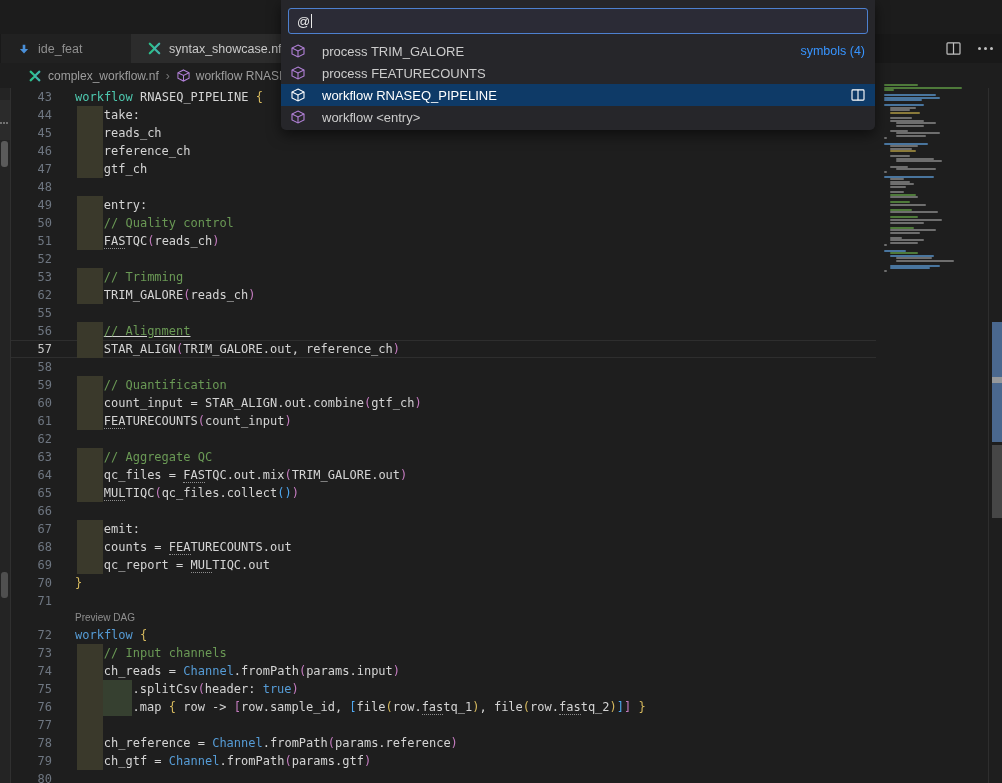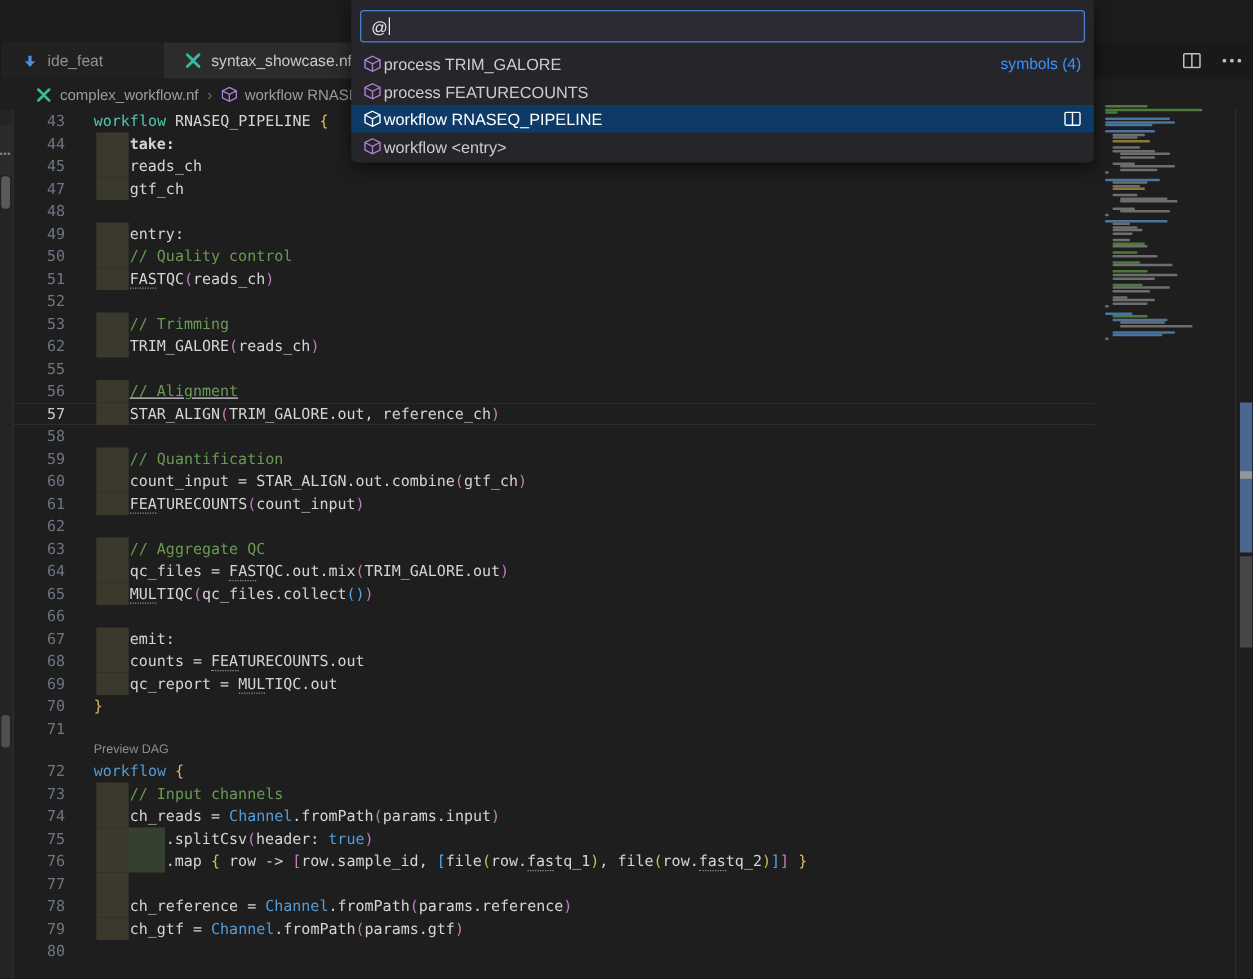--- a/index.html
+++ b/index.html
@@ -51,21 +51,21 @@
   .rail-sliver{position:absolute;left:992px;top:377px;width:10px;height:6px;background:#95989b;}
   .rail-thumb{position:absolute;left:992px;top:445px;width:10px;height:73px;background:#464646;}
   
   .qo{position:absolute;left:281px;top:0;width:594px;background:#26262a;z-index:50;
     box-shadow:0 5px 14px rgba(0,0,0,.55);padding:8px 0 2px 0;border-radius:0 0 5px 5px;}
   .qo-inputwrap{margin:0 7px 6px 7px;height:26px;background:#2b2b36;border:1.5px solid #4d80cf;border-radius:3px;
     display:flex;align-items:center;padding:0 8px;box-sizing:border-box;}
   .qo-query{font-size:13px;color:#e8e8e8;font-family:"Liberation Sans",sans-serif;}
   .caret{display:inline-block;width:1px;height:14px;background:#e8e8e8;margin-left:1px;vertical-align:-2px;}
   .qo-list{display:flex;flex-direction:column;}
-  .qo-row{height:22px;display:flex;align-items:center;gap:2px;padding:0 10px;font-size:13px;color:#cccccc;cursor:pointer;text-align:center;}
+  .qo-row{height:22px;display:flex;align-items:center;gap:17px;padding:0 10px;font-size:13px;color:#cccccc;cursor:pointer;text-align:center;}
   .qo-row .sym{color:#b180d7;flex:none;display:flex;}
   .qo-row.sel{background:#0e3a67;color:#ffffff;}
   .qo-row.sel .sym{color:#ffffff;}
   .qo-right{margin-left:auto;display:flex;align-items:center;}
   .badge{font-size:12.5px;color:#3794ff;}
   .qo-row.sel .qo-right{color:#ffffff;}
 </style>
 </head>
 <body>
 
@@ -141,25 +141,29 @@
     <div class="ls-thumb2"></div>
   </div>
 
   <div class="editor" id="code">
       <div class="cline">
         <span class="num">43</span>
         <span class="content"><span class="tok" style="margin-left: 0px;"><span class="c-te">workflow </span><span class="c-fg">RNASEQ_PIPELINE </span><span class="c-g">{</span></span></span>
       </div>
       <div class="cline">
         <span class="num">44</span>
-        <span class="content"><span class="band" style="width: 25.8px;"></span><span class="tok" style="margin-left: 28.8px; font-weight: bold;"><span class="c-fg">take:</span></span></span>
+        <span class="content"><span class="band" style="width: 25.8px;"></span><span class="tok" style="margin-left: 28.8px;"><span class="c-fg">take:</span></span></span>
       </div>
       <div class="cline">
         <span class="num">45</span>
         <span class="content"><span class="band" style="width: 25.8px;"></span><span class="tok" style="margin-left: 28.8px;"><span class="c-fg">reads_ch</span></span></span>
+      </div>
+      <div class="cline">
+        <span class="num">46</span>
+        <span class="content"><span class="band" style="width: 25.8px;"></span><span class="tok" style="margin-left: 28.8px;"><span class="c-fg">reference_ch</span></span></span>
       </div>
       <div class="cline">
         <span class="num">47</span>
         <span class="content"><span class="band" style="width: 25.8px;"></span><span class="tok" style="margin-left: 28.8px;"><span class="c-fg">gtf_ch</span></span></span>
       </div>
       <div class="cline">
         <span class="num">48</span>
         <span class="content"><span class="tok" style="margin-left: 0px;"></span></span>
       </div>
       <div class="cline">

